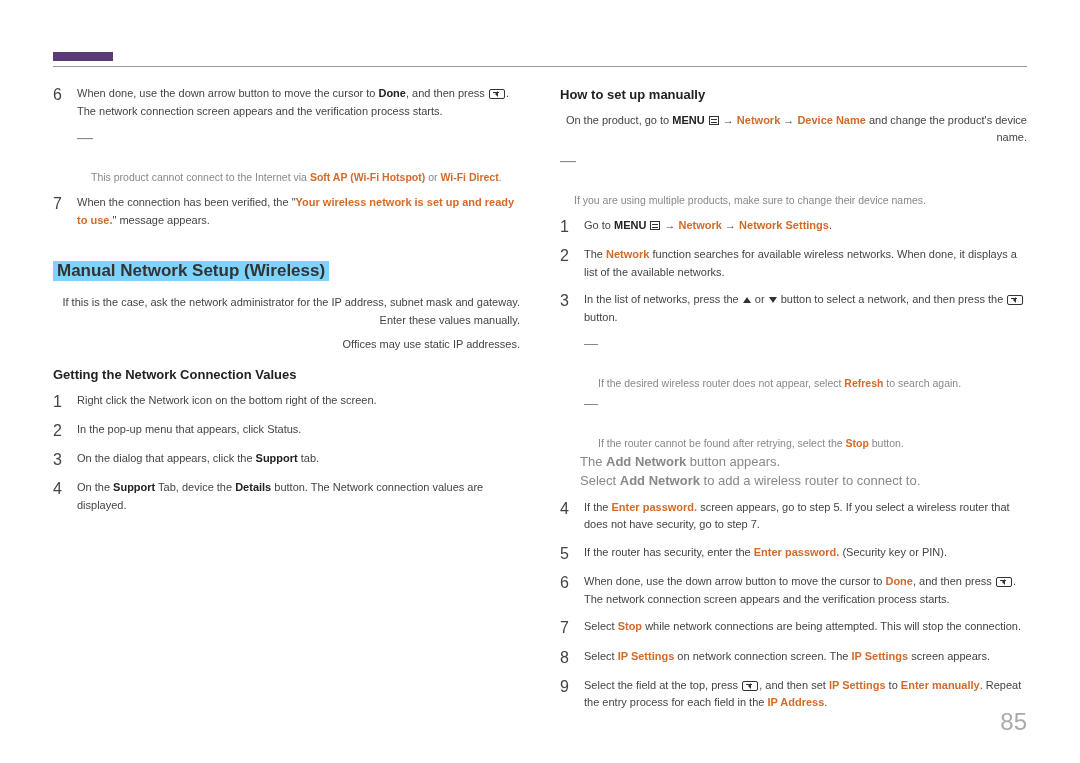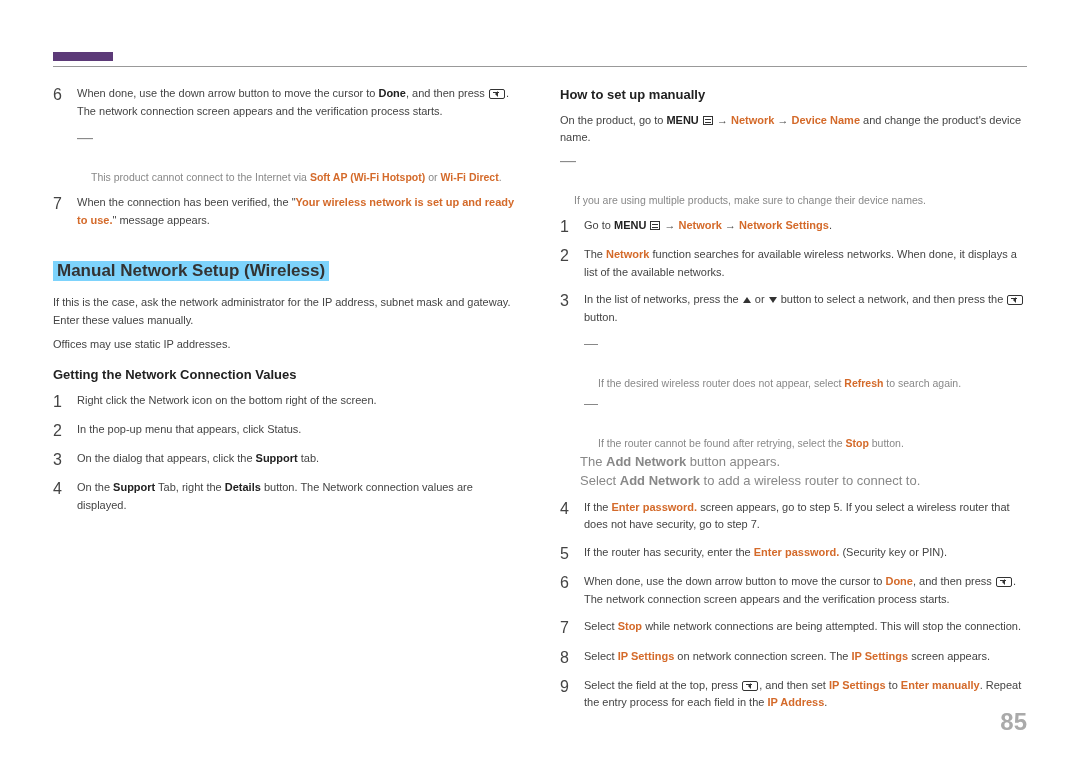--- a/index.html
+++ b/index.html
@@ -61,21 +61,21 @@
     margin: 18px 0 10px 0;
     display:inline-block;
   }
   .hl { background: #7dd3fc; padding: 0 4px 1px 4px; }
   h3.sub-title {
     font-size: 13px;
     font-weight: 600;
     color: #222;
     margin: 12px 0 6px 0;
   }
-  .para { color:#444; margin-bottom:6px; }
+  .para { color:#444; margin-bottom:6px;text-align:right; }
   .icon-enter {
     display:inline-block; width:16px; height:10px;
     border:1px solid #333; border-radius:2px; position:relative;
     vertical-align:middle; margin:0 1px;
   }
   .icon-enter::after{
     content:""; position:absolute; left:3px; top:2px; width:6px; height:0;
     border-top:1px solid #333;
   }
   .icon-enter::before{
@@ -98,21 +98,21 @@
   .tri-down {
     display:inline-block; width:0; height:0; vertical-align:middle;
     border-left:4px solid transparent; border-right:4px solid transparent;
     border-top:6px solid #333; margin:0 1px;
   }
   .sub-note { margin-left:24px; margin-top:4px; }
   .sub-note .note-dash{ font-size:14px;}
   .sub-note-line { margin-left:20px; color:#888; font-size:13px; line-height:1.5; }
   .page-num {
     position:absolute; right:53px; bottom:22px;
-    font-size: 24px; color:#aaa; font-weight:700;
+    font-size: 24px; color:#aaa; font-weight:400;
   }
 </style>
 </head>
 <body>
 
 <div class="tab-marker"></div>
 <div class="hr-top"></div>
 
 <div class="page-wrap">
 
@@ -155,21 +155,21 @@
     </div>
     <div class="step-row">
       <div class="step-num">3</div>
       <div class="step-body">
         <span>On the dialog that appears, click the </span><span class="bold">Support</span><span> tab.</span>
       </div>
     </div>
     <div class="step-row">
       <div class="step-num">4</div>
       <div class="step-body">
-        <span>On the </span><span class="bold">Support</span><span> Tab, right the </span><span class="bold">Details</span><span> button. The Network connection values are displayed.</span>
+        <span>On the </span><span class="bold">Support</span><span> Tab, device the </span><span class="bold">Details</span><span> button. The Network connection values are displayed.</span>
       </div>
     </div>
   </div>
 
   <div class="col">
     <h3 class="sub-title" style="margin-top:0">How to set up manually</h3>
     <div class="para">
       <span>On the product, go to </span><span class="bold">MENU</span> <span class="icon-menu"></span><span> → </span><span class="orange">Network</span><span> → </span><span class="orange">Device Name</span><span> and change the product's device name.</span>
     </div>
     <div class="note-block" style="margin-left:0">

